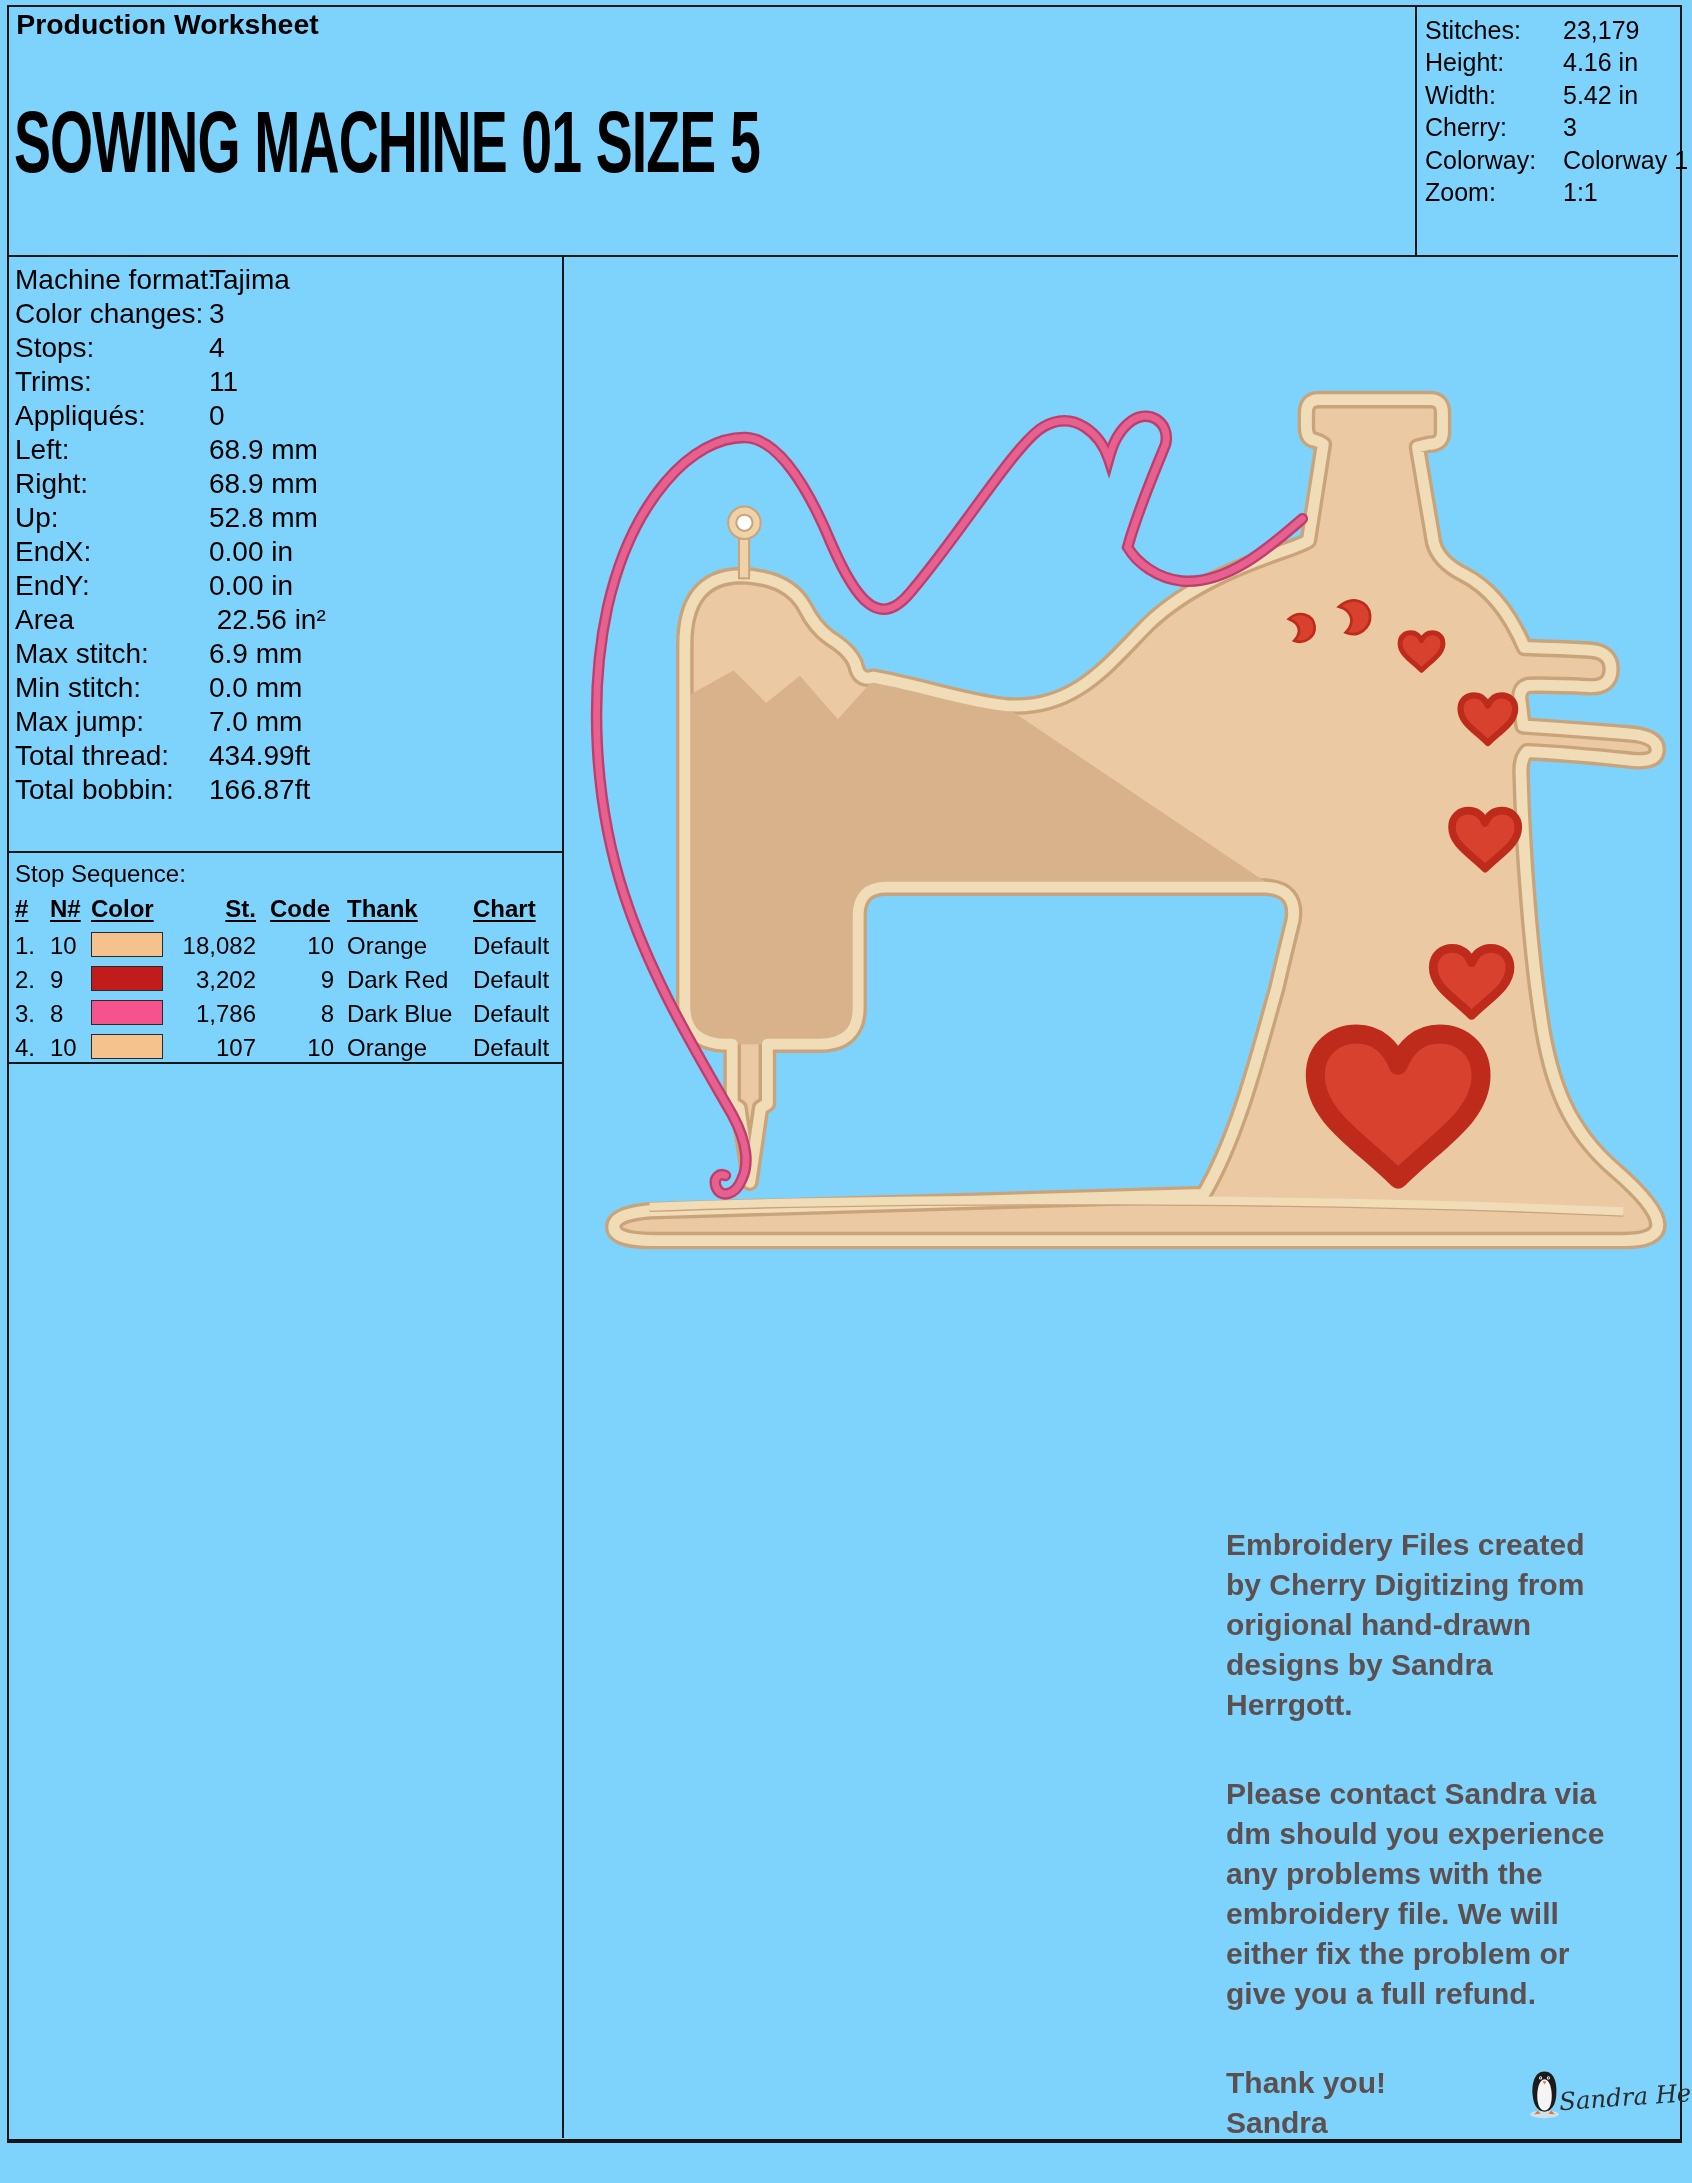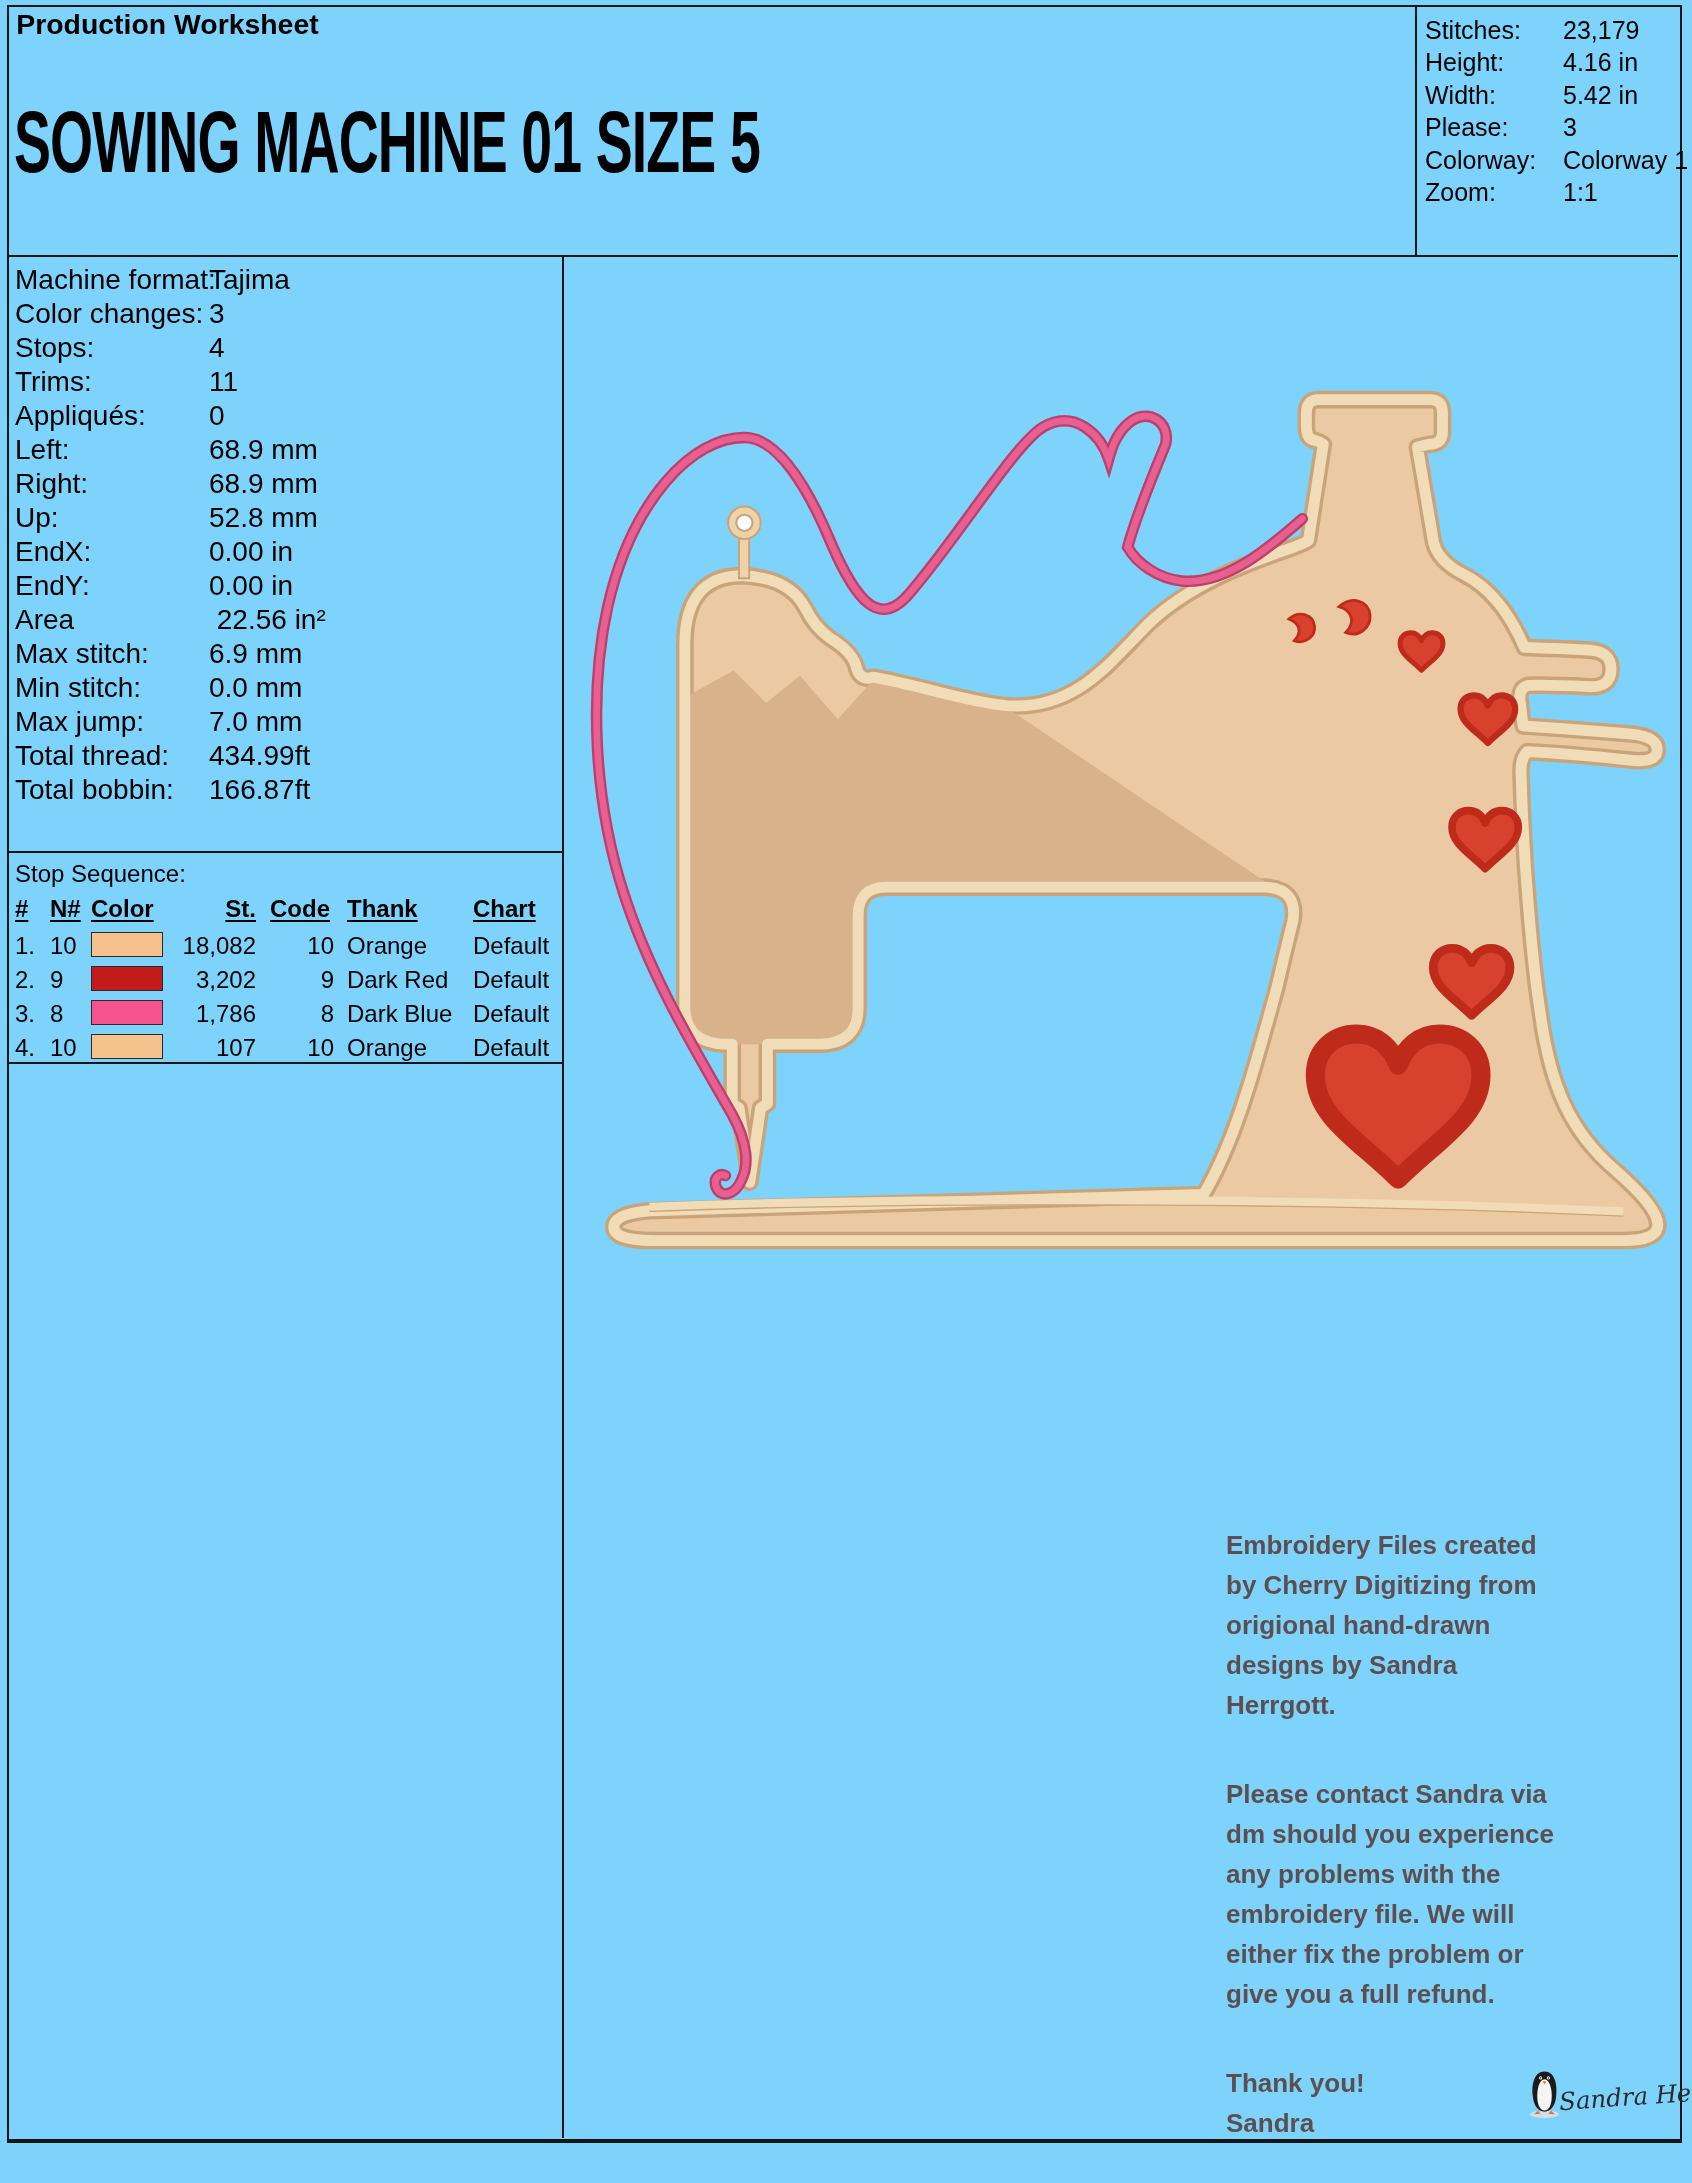--- a/index.html
+++ b/index.html
@@ -28,21 +28,21 @@
       text-decoration:underline;text-decoration-thickness:2px;text-underline-offset:3.4px;white-space:nowrap;}
   .stoprows{left:0;top:929px;width:562px;}
   .stoprows .trow{position:relative;height:34px;font-size:24px;line-height:34px;}
   .c{position:absolute;top:0;white-space:nowrap;}
   .c-num{left:15px;} .c-n{left:50px;}
   .c-sw{left:91px;top:3.4px;width:72px;height:25px;border:1.4px solid #2a2a2a;box-sizing:border-box;}
   .c-st{left:173px;width:83px;text-align:right;}
   .c-code{left:270px;width:64px;text-align:right;}
   .c-name{left:347px;} .c-chart{left:473px;}
   
-  .note{left:1226px;top:1525px;width:440px;font-size:26px;font-weight:bold;
+  .note{left:1226px;top:1525px;width:440px;font-size:30px;font-weight:bold;
         line-height:40px;color:#5D4F50;}
   .note p{margin:0 0 49px 0;white-space:pre-line;}
   .note p:last-child{margin-bottom:4px;}
   
   .sig{left:1525px;top:2064px;width:163px;height:74px;}
   .sig-script{left:1559px;top:2080px;font-family:"DejaVu Serif", serif;font-style:italic;
               font-size:24.4px;color:#2b2b2b;transform:rotate(-4deg);white-space:nowrap;}
   
   .design{left:567px;top:379px;width:1124px;height:874px;}
 </style>
@@ -60,21 +60,21 @@
   <div class="line" style="left:6.8px;top:1062px;width:557px;height:2px;"></div>
 
   <div class="abs prod-title">Production Worksheet</div>
   <div class="abs big-title">SOWING MACHINE 01 SIZE 5</div>
 
   <div class="abs stats">
 
   <div class="row"><span class="lbl">Stitches:</span><span>23,179</span></div>
       <div class="row"><span class="lbl">Height:</span><span>4.16 in</span></div>
       <div class="row"><span class="lbl">Width:</span><span>5.42 in</span></div>
-      <div class="row"><span class="lbl">Please:</span><span>3</span></div>
+      <div class="row"><span class="lbl">Cherry:</span><span>3</span></div>
       <div class="row"><span class="lbl">Colorway:</span><span>Colorway 1</span></div>
       <div class="row"><span class="lbl">Zoom:</span><span>1:1</span></div>
     </div>
 
   <div class="abs details">
 
   <div class="row"><span class="lbl">Machine format:</span><span>Tajima</span></div>
       <div class="row"><span class="lbl">Color changes:</span><span>3</span></div>
       <div class="row"><span class="lbl">Stops:</span><span>4</span></div>
       <div class="row"><span class="lbl">Trims:</span><span>11</span></div>

